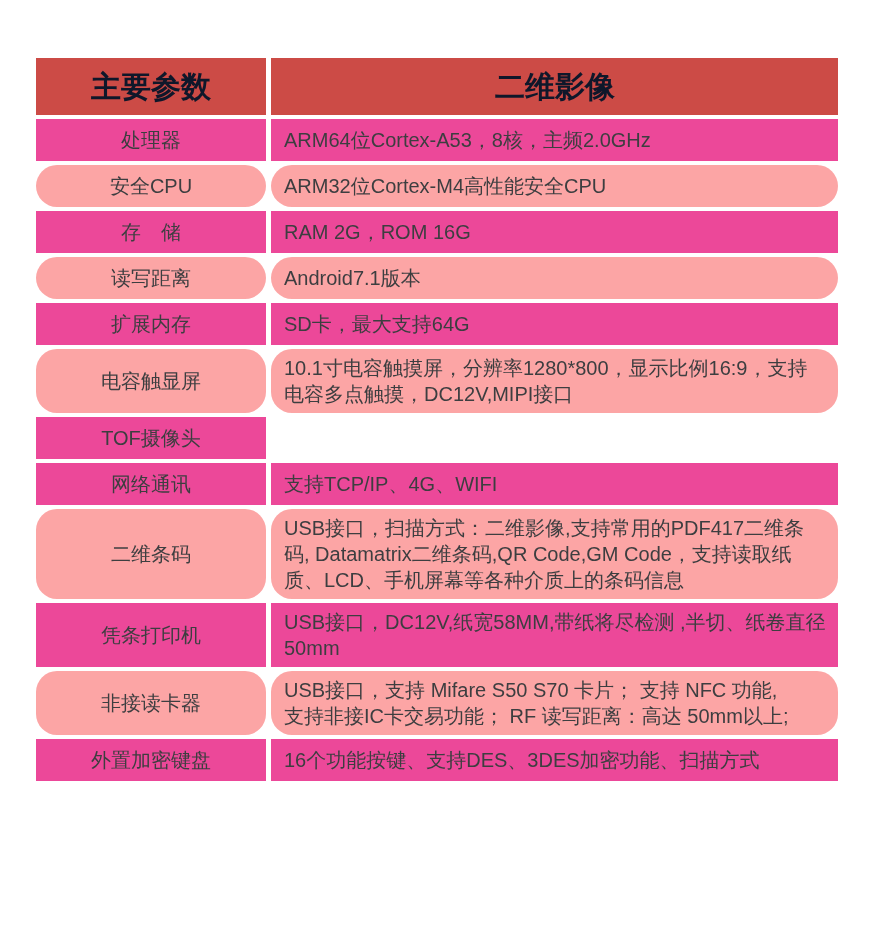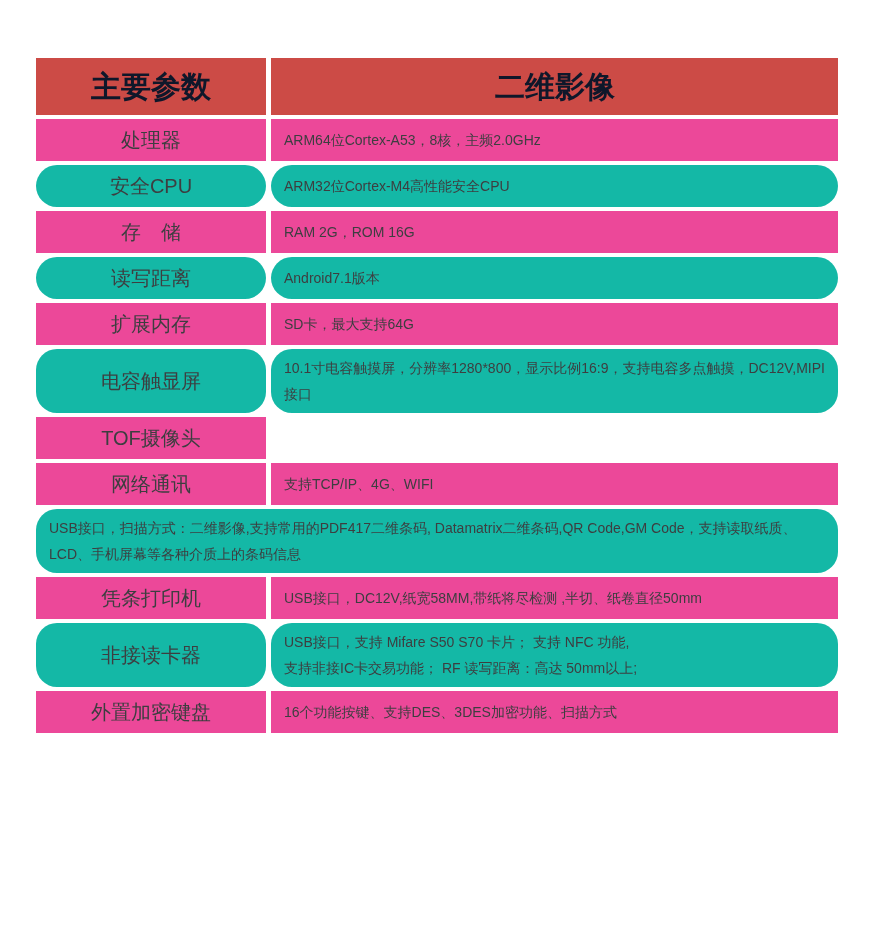--- a/index.html
+++ b/index.html
@@ -39,42 +39,42 @@
     font-size: 20px;
     line-height: 26px;
     padding: 6px 4px;
     min-height: 42px;
   }
   .spec-cell {
     flex: 1 1 auto;
     display: flex;
     align-items: center;
     color: #3d3e40;
-    font-size: 14px;
+    font-size: 20px;
     line-height: 26px;
     padding: 6px 12px 6px 13px;
     min-height: 42px;
     white-space: pre-wrap;
     overflow-wrap: break-word;
   }
   .header-row .cell {
     background: #cc4b46;
     color: #0f172a;
     font-weight: bold;
     font-size: 30px;
     min-height: 57px;
     line-height: 34px;
   }
   .header-row .spec-cell {
     justify-content: center;
     text-align: center;
     white-space: normal;
   }
   .tone-orange .cell { background: #ec4899; }
-  .tone-blue   .cell { background: #14b8a6; border-radius: 21px; }
+  .tone-blue   .cell { background: #fca5a5; border-radius: 21px; }
 </style>
 </head>
 <body>
 
 <div class="page">
   <div class="spec-table">
 
     <div class="row header-row">
       <div class="cell param-cell">主要参数</div>
       <div class="cell spec-cell">二维影像</div>
@@ -113,20 +113,21 @@
     <div class="row tone-orange">
       <div class="cell param-cell">TOF摄像头</div>
     </div>
 
     <div class="row tone-orange">
       <div class="cell param-cell">网络通讯</div>
       <div class="cell spec-cell">支持TCP/IP、4G、WIFI</div>
     </div>
 
     <div class="row tone-blue">
+      <div class="cell param-cell">二维条码</div>
       <div class="cell spec-cell">USB接口，扫描方式：二维影像,支持常用的PDF417二维条码, Datamatrix二维条码,QR Code,GM Code，支持读取纸质、LCD、手机屏幕等各种介质上的条码信息</div>
     </div>
 
     <div class="row tone-orange">
       <div class="cell param-cell">凭条打印机</div>
       <div class="cell spec-cell">USB接口，DC12V,纸宽58MM,带纸将尽检测 ,半切、纸卷直径50mm</div>
     </div>
 
     <div class="row tone-blue">
       <div class="cell param-cell">非接读卡器</div>

